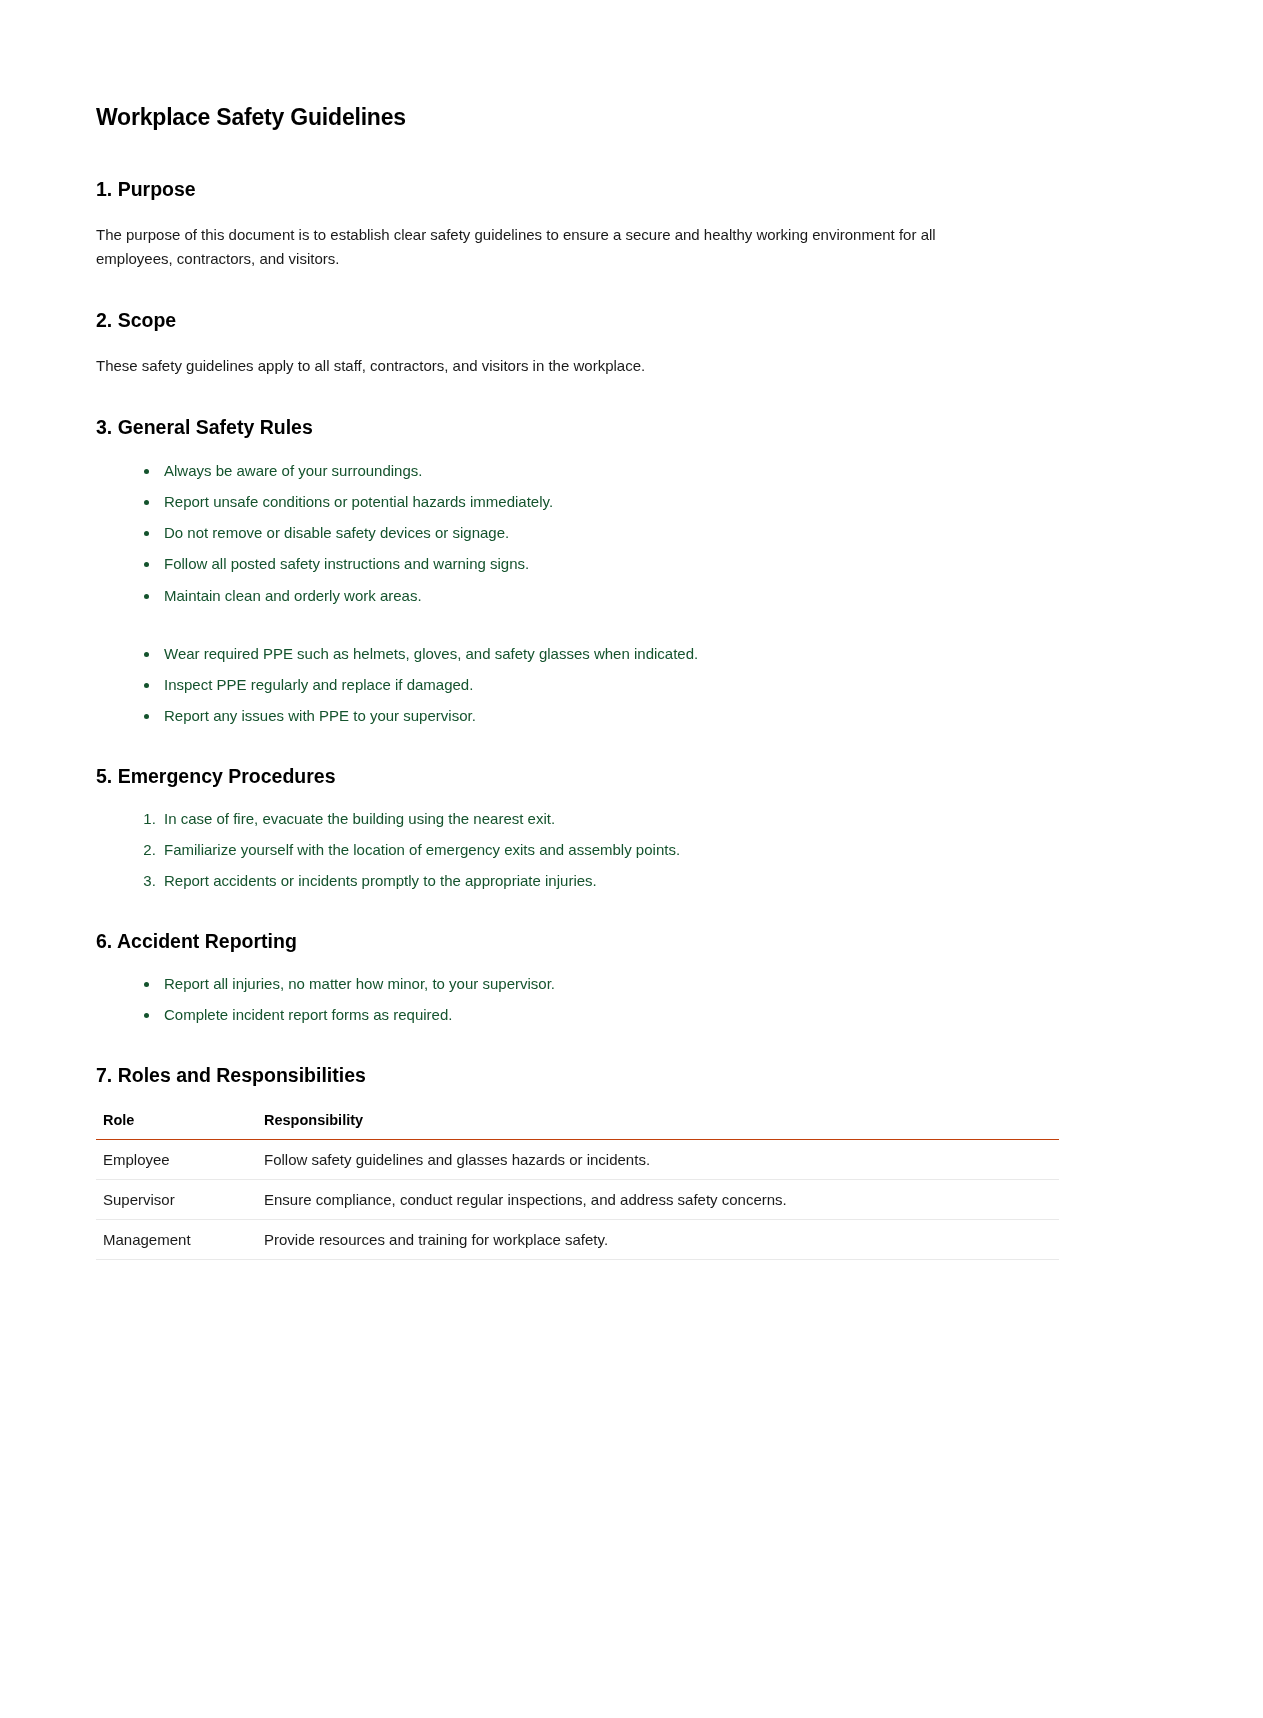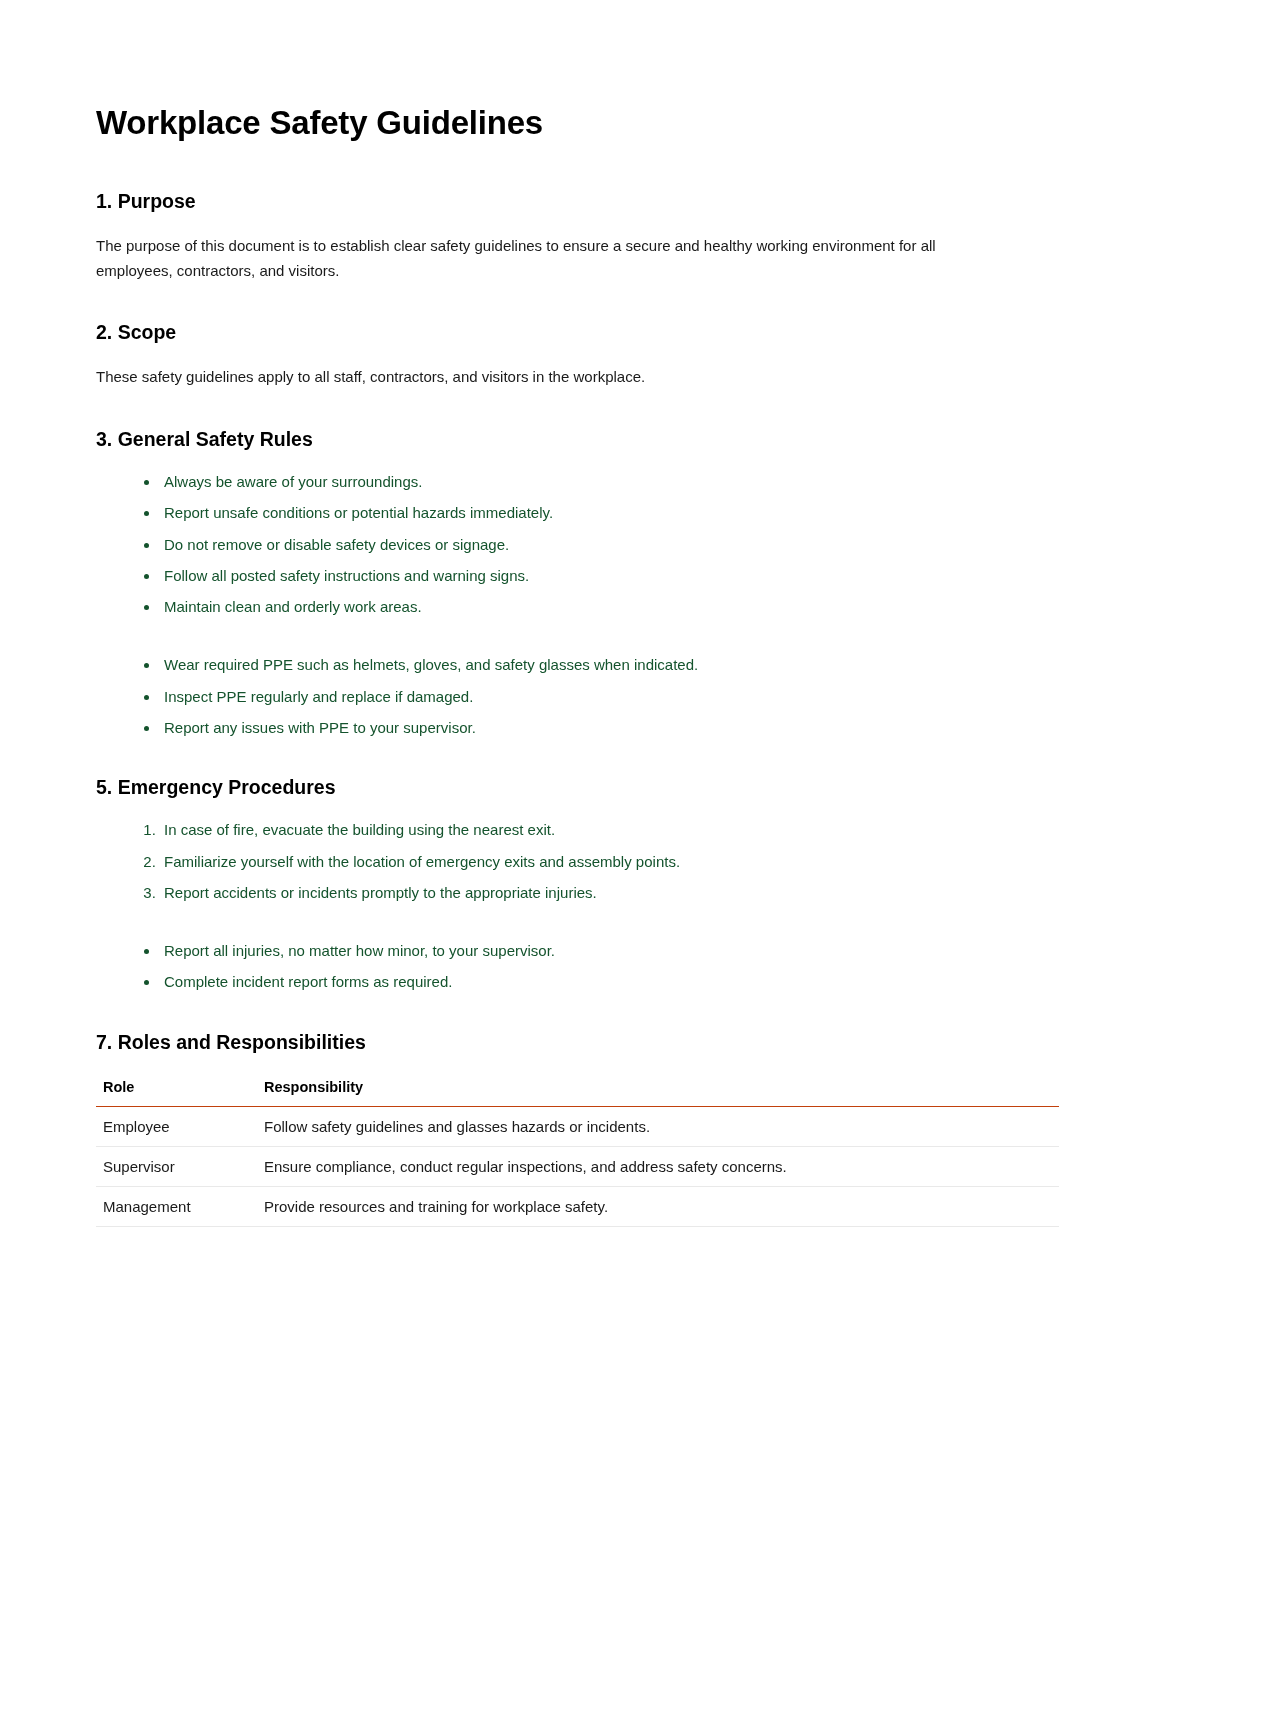--- a/index.html
+++ b/index.html
@@ -16,21 +16,21 @@
     -webkit-font-smoothing: antialiased;
   }
   .page {
     box-sizing: border-box;
     width: 1263px;
     min-height: 1718px;
     padding: 104px 96px 0 96px;
     background: #ffffff;
   }
   .doc-title {
-    font-size: 33px;
+    font-size: 23px;
     font-weight: bold;
     letter-spacing: -0.2px;
     line-height: 1.15;
     margin: 0 0 48px 0;
     color: #000;
   }
   h2.section-heading {
     font-size: 19.5px;
     font-weight: bold;
     line-height: 1.2;
@@ -144,20 +144,21 @@
   <div class="section">
     <h2 class="section-heading">5. Emergency Procedures</h2>
     <ol class="number-list">
       <li>In case of fire, evacuate the building using the nearest exit.</li>
       <li>Familiarize yourself with the location of emergency exits and assembly points.</li>
       <li>Report accidents or incidents promptly to the appropriate injuries.</li>
     </ol>
   </div>
 
   <div class="section">
+    <h2 class="section-heading">6. Accident Reporting</h2>
     <ul class="bullet-list">
       <li>Report all injuries, no matter how minor, to your supervisor.</li>
       <li>Complete incident report forms as required.</li>
     </ul>
   </div>
 
   <div class="section">
     <h2 class="section-heading">7. Roles and Responsibilities</h2>
     <table class="roles-table">
       <thead>

